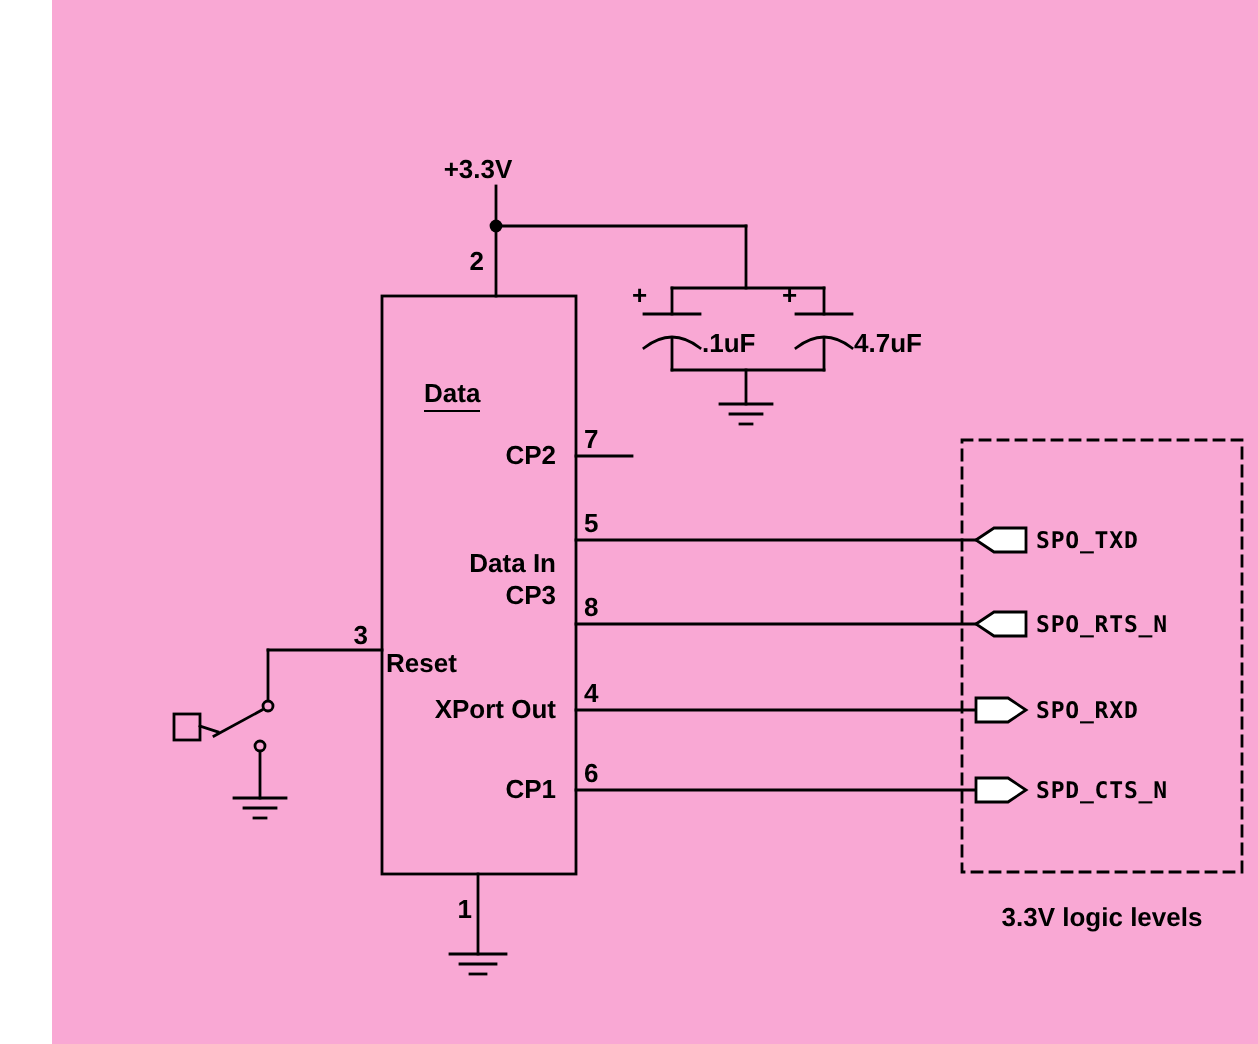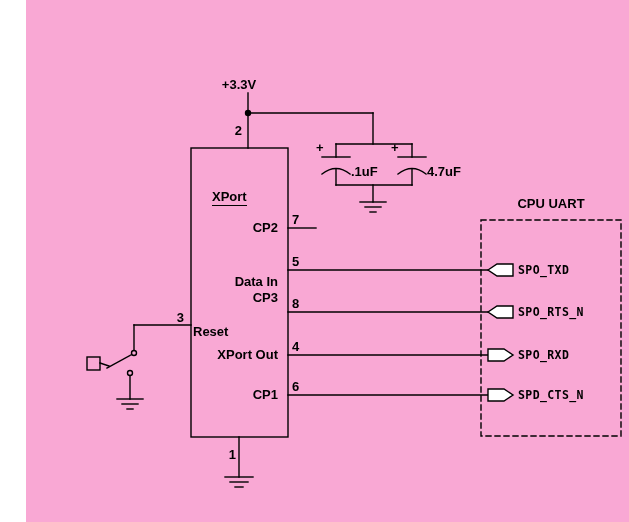--- a/index.html
+++ b/index.html
@@ -123,40 +123,40 @@
   <div class="lbl center" style="left:183px;top:77px;width:60px;">+3.3V</div>
 
   <div class="num right" style="left:198px;top:123px;width:18px;">2</div>
 
   <div class="lbl" style="left:290px;top:140px;">+</div>
   <div class="lbl" style="left:365px;top:140px;">+</div>
   <div class="lbl" style="left:325px;top:164px;">.1uF</div>
   <div class="lbl" style="left:401px;top:164px;">4.7uF</div>
 
   <div class="lbl" style="left:186px;top:189px;">
-    <span class="underlined">XPort</span>
+    <span class="underlined">Data</span>
   </div>
 
   <div class="lbl right" style="left:168px;top:220px;width:84px;">CP2</div>
   <div class="lbl right" style="left:168px;top:274px;width:84px;">Data In</div>
   <div class="lbl right" style="left:168px;top:290px;width:84px;">CP3</div>
   <div class="lbl right" style="left:168px;top:347px;width:84px;">XPort Out</div>
   <div class="lbl right" style="left:168px;top:387px;width:84px;">CP1</div>
 
   <div class="lbl" style="left:167px;top:324px;text-align:center;">Reset</div>
 
   <div class="num" style="left:266px;top:212px;">7</div>
   <div class="num" style="left:266px;top:254px;">5</div>
   <div class="num" style="left:266px;top:296px;">8</div>
   <div class="num" style="left:266px;top:339px;">4</div>
   <div class="num" style="left:266px;top:379px;">6</div>
   <div class="num right" style="left:142px;top:310px;width:16px;">3</div>
   <div class="num right" style="left:194px;top:447px;width:16px;">1</div>
 
-  <div class="lbl center" style="left:455px;top:196px;width:140px;">CPU UART</div>
 
   <div class="sig" style="left:492px;top:263px;">SPO_TXD</div>
   <div class="sig" style="left:492px;top:305px;">SPO_RTS_N</div>
   <div class="sig" style="left:492px;top:348px;">SPO_RXD</div>
   <div class="sig" style="left:492px;top:388px;">SPD_CTS_N</div>
 
+  <div class="lbl center" style="left:450px;top:451px;width:150px;">3.3V logic levels</div>
 
 </div>
 
 </body></html>

